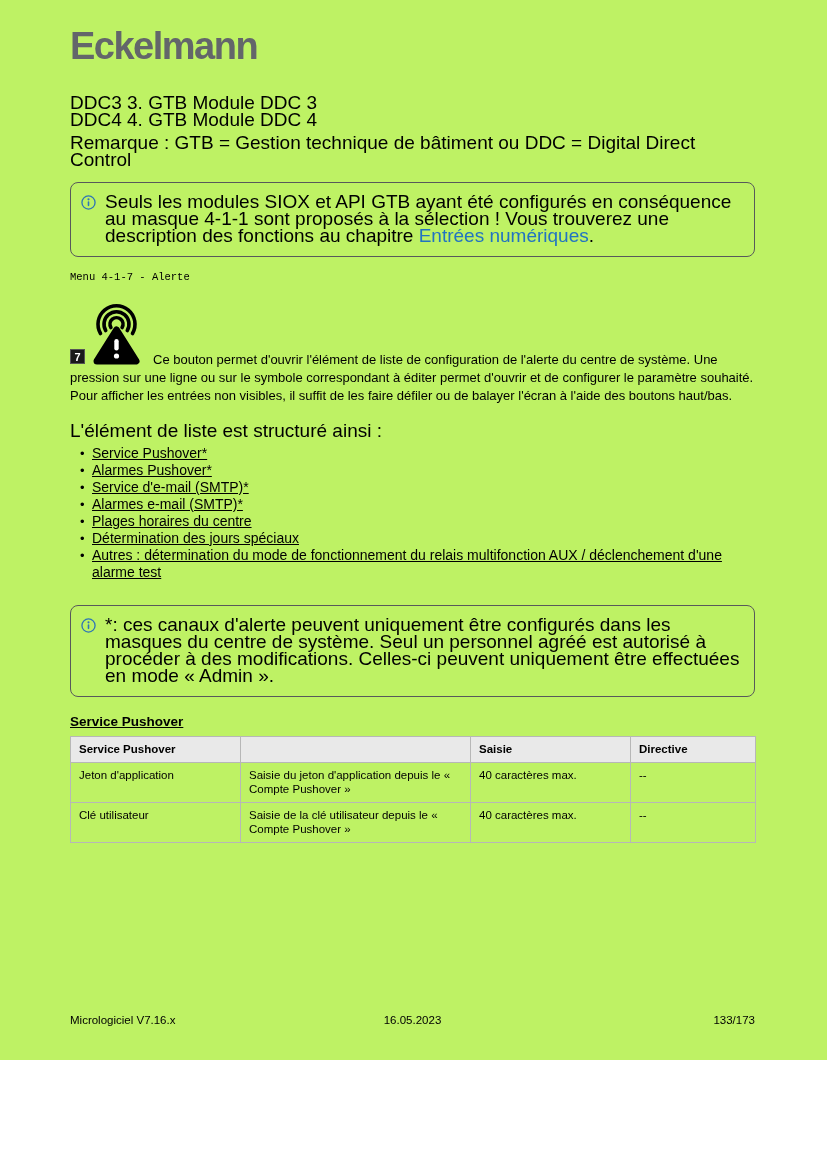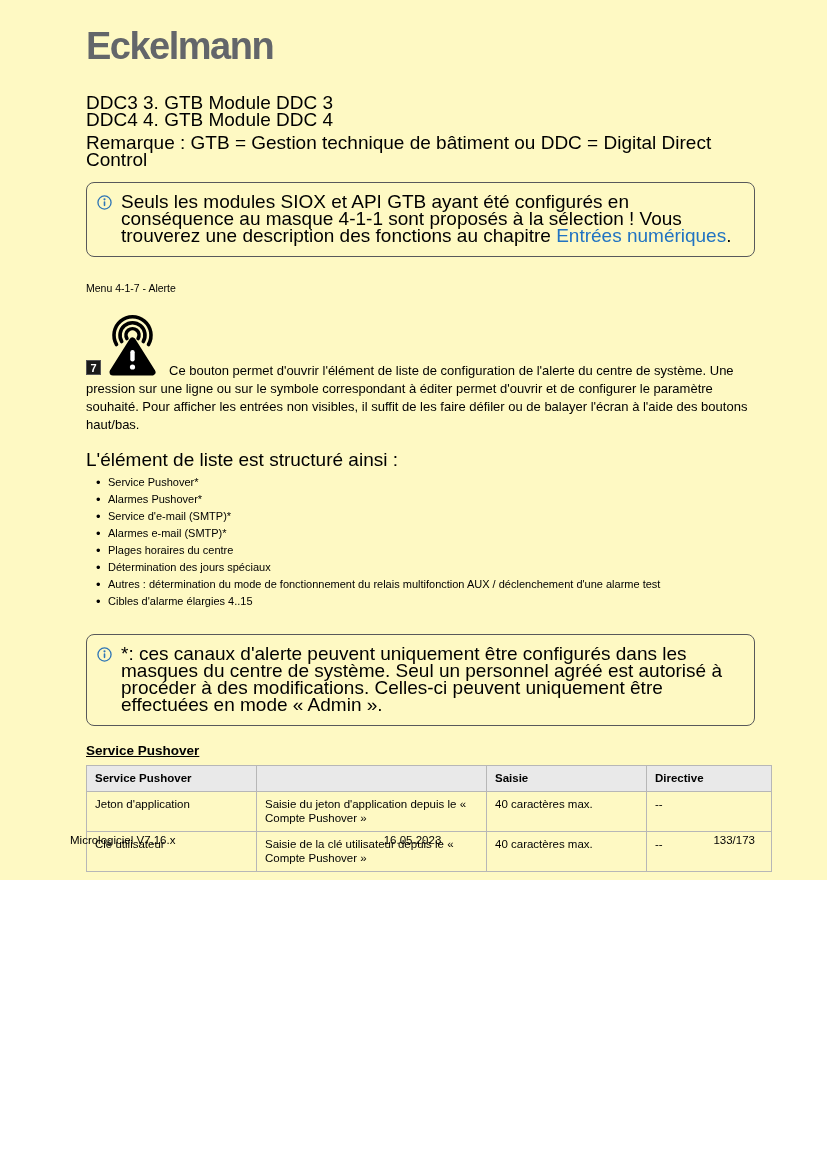--- a/index.html
+++ b/index.html
@@ -1,25 +1,24 @@
 <!DOCTYPE html>
 <html><head>
 <meta charset="utf-8">
 <style>
   * { margin: 0; padding: 0; box-sizing: border-box; }
   html, body { background: #ffffff; }
   .page {
     position: relative;
     width: 827px;
-    height: 880px;
-    background: #fef9c3;
+    height: 1060px;
+    background: #bef264;
     font-family: "Liberation Sans", sans-serif;
     color: #000000;
     overflow: hidden;
-    padding-left: 16px;
   }
   .content {
     padding: 0 72px 0 70px;
   }
   .logo {
     margin-top: 26px;
     font-size: 38px;
     font-weight: bold;
     letter-spacing: -1.5px;
     color: #63666a;
@@ -49,22 +48,22 @@
     font-size: 19px;
     line-height: 17px;
   }
   .doclink {
     color: #2173c2;
     text-decoration: none;
     cursor: pointer;
   }
 
   .menu-label {
-    margin-top: 25px;
-    font-family: Liberation Sans, sans-serif;
+    margin-top: 14px;
+    font-family: Liberation Mono, monospace;
     font-size: 10.5px;
     line-height: 13px;
     color: #000000;
   }
 
   .alert-para {
     margin-top: 16px;
     font-size: 13px;
     line-height: 18px;
   }
@@ -98,22 +97,23 @@
 
   .list-intro { margin-top: 17px; }
 
   ul.bullets {
     margin-top: 6px;
     list-style: none;
     padding-left: 22px;
   }
   ul.bullets li {
     position: relative;
-    font-size: 11px;
+    font-size: 14px;
     line-height: 17px;
+    text-decoration: underline;
   }
   ul.bullets li::before {
     content: "\2022";
     position: absolute;
     left: -12px;
     font-size: 13px;
   }
 
   .note2 { margin-top: 24px; }
 
@@ -223,23 +223,20 @@
           <div>Alarmes e-mail (SMTP)*</div>
         </li>
       <li>
           <div>Plages horaires du centre</div>
         </li>
       <li>
           <div>Détermination des jours spéciaux</div>
         </li>
       <li>
           <div>Autres : détermination du mode de fonctionnement du relais multifonction AUX / déclenchement d'une alarme test</div>
-        </li>
-      <li>
-          <div>Cibles d'alarme élargies 4..15</div>
         </li>
     </ul>
 
     <div class="notebox note2">
       <span class="note-icon">
         <svg width="15" height="15" viewBox="0 0 16 16">
           <circle cx="8" cy="8" r="7" fill="none" stroke="#2e75b6" stroke-width="1.4"></circle>
           <circle cx="8" cy="4.6" r="1.15" fill="#2e75b6"></circle>
           <rect x="7.15" y="6.6" width="1.7" height="5.3" rx="0.85" fill="#2e75b6"></rect>
         </svg>

